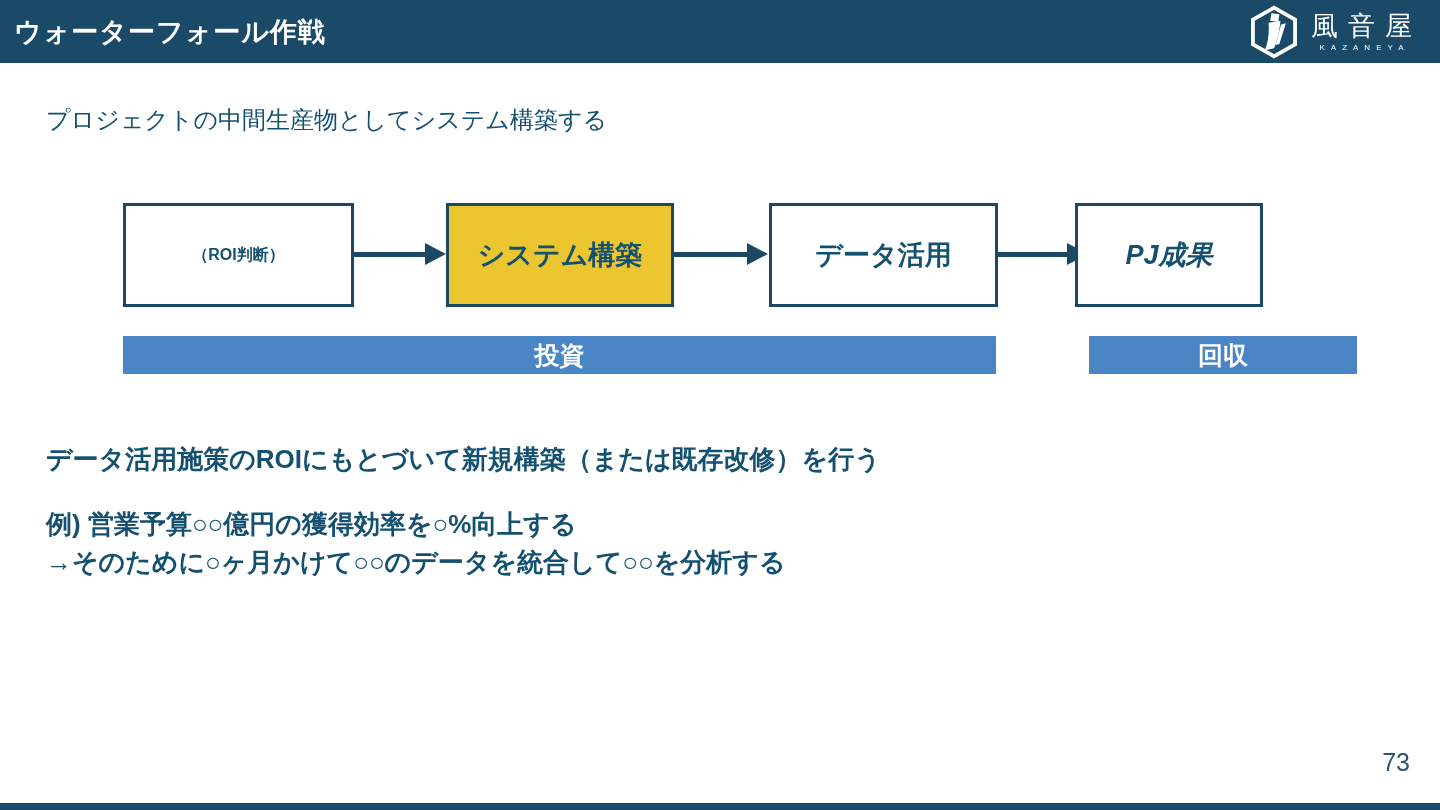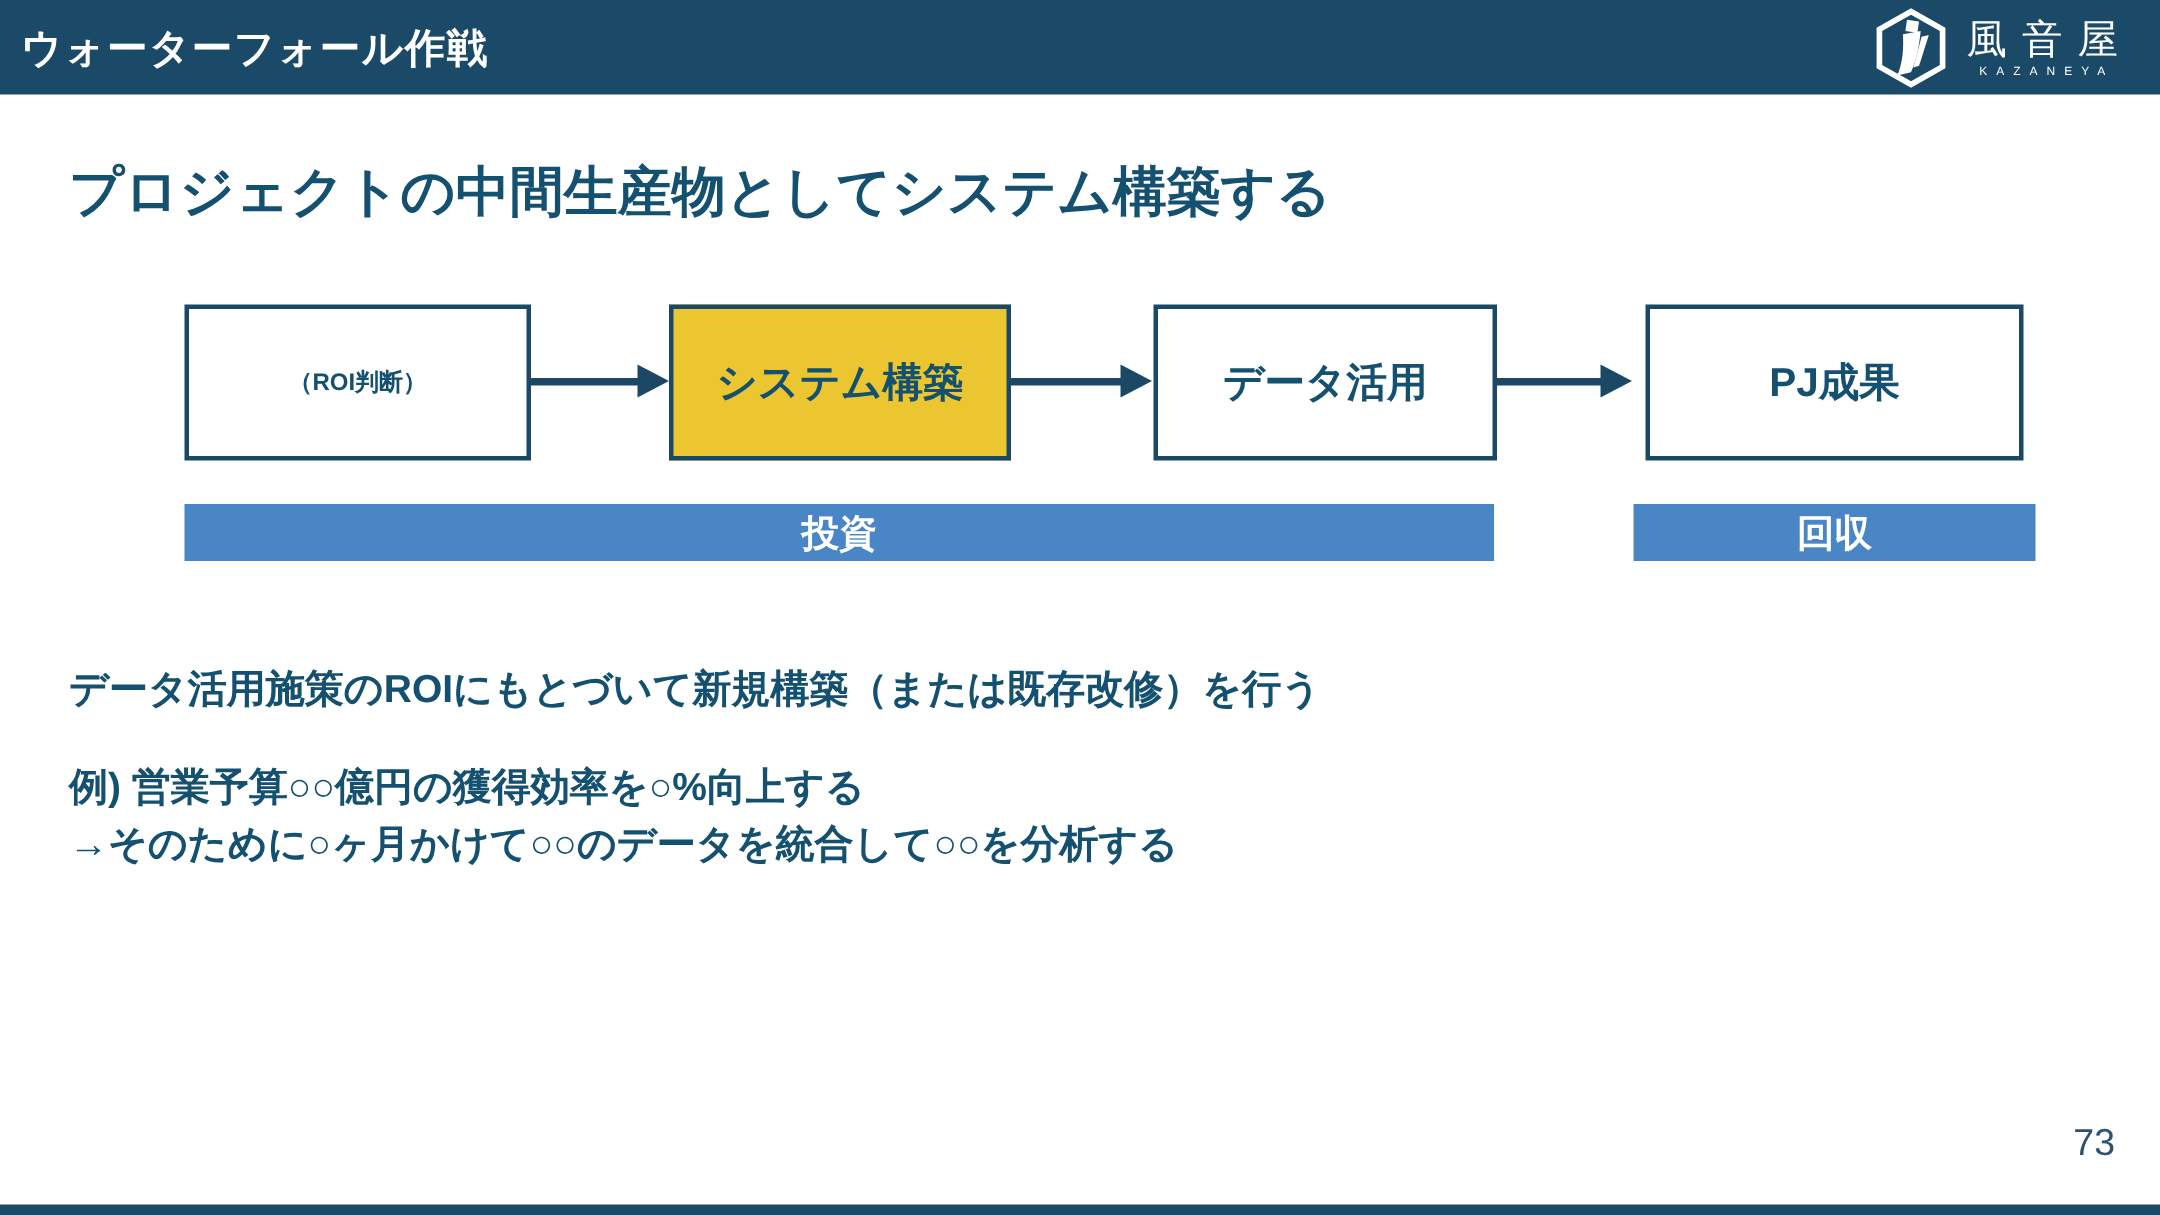--- a/index.html
+++ b/index.html
@@ -30,36 +30,36 @@
     white-space:nowrap; line-height:1.1; margin-right:-10px;
   }
   .logo-sub {
     color:#ffffff; font-size:8px; letter-spacing:6px; margin-top:2px;
     white-space:nowrap; margin-right:-6px;
   }
 
   
   .heading {
     position:absolute; left:46px; top:104px;
-    color:#14506F; font-size:36px; font-weight:bold; white-space:nowrap;
+    color:#14506F; font-size:24px; font-weight:normal; white-space:nowrap;
   }
 
   
   .flow-box {
     position:absolute; top:203px; height:104px; box-sizing:border-box;
     border:3px solid #1B4965; background:#ffffff;
     display:flex; flex-direction:column; align-items:center; justify-content:center;
     color:#14506F; font-weight:bold;
   }
   .flow-box .main { font-size:27px; white-space:nowrap; }
   .flow-box .sub  { font-size:16px; white-space:nowrap; }
   .box-1 { left:123px;  width:231px; }
   .box-2 { left:446px;  width:228px; background:#ECC630; }
   .box-3 { left:769px;  width:229px; }
-  .box-4 { left:1097px; width:252px; }
+  .box-4 { left:1075px; width:188px;font-style:italic; }
 
   .arrow-line {
     position:absolute; top:252px; height:5px; background:#1B4965;
   }
   .arrow-head {
     position:absolute; top:243px; width:0; height:0;
     border-top:11px solid transparent; border-bottom:11px solid transparent;
     border-left:21px solid #1B4965;
   }
   .al-1 { left:354px;  width:72px; }  .ah-1 { left:425px; }

